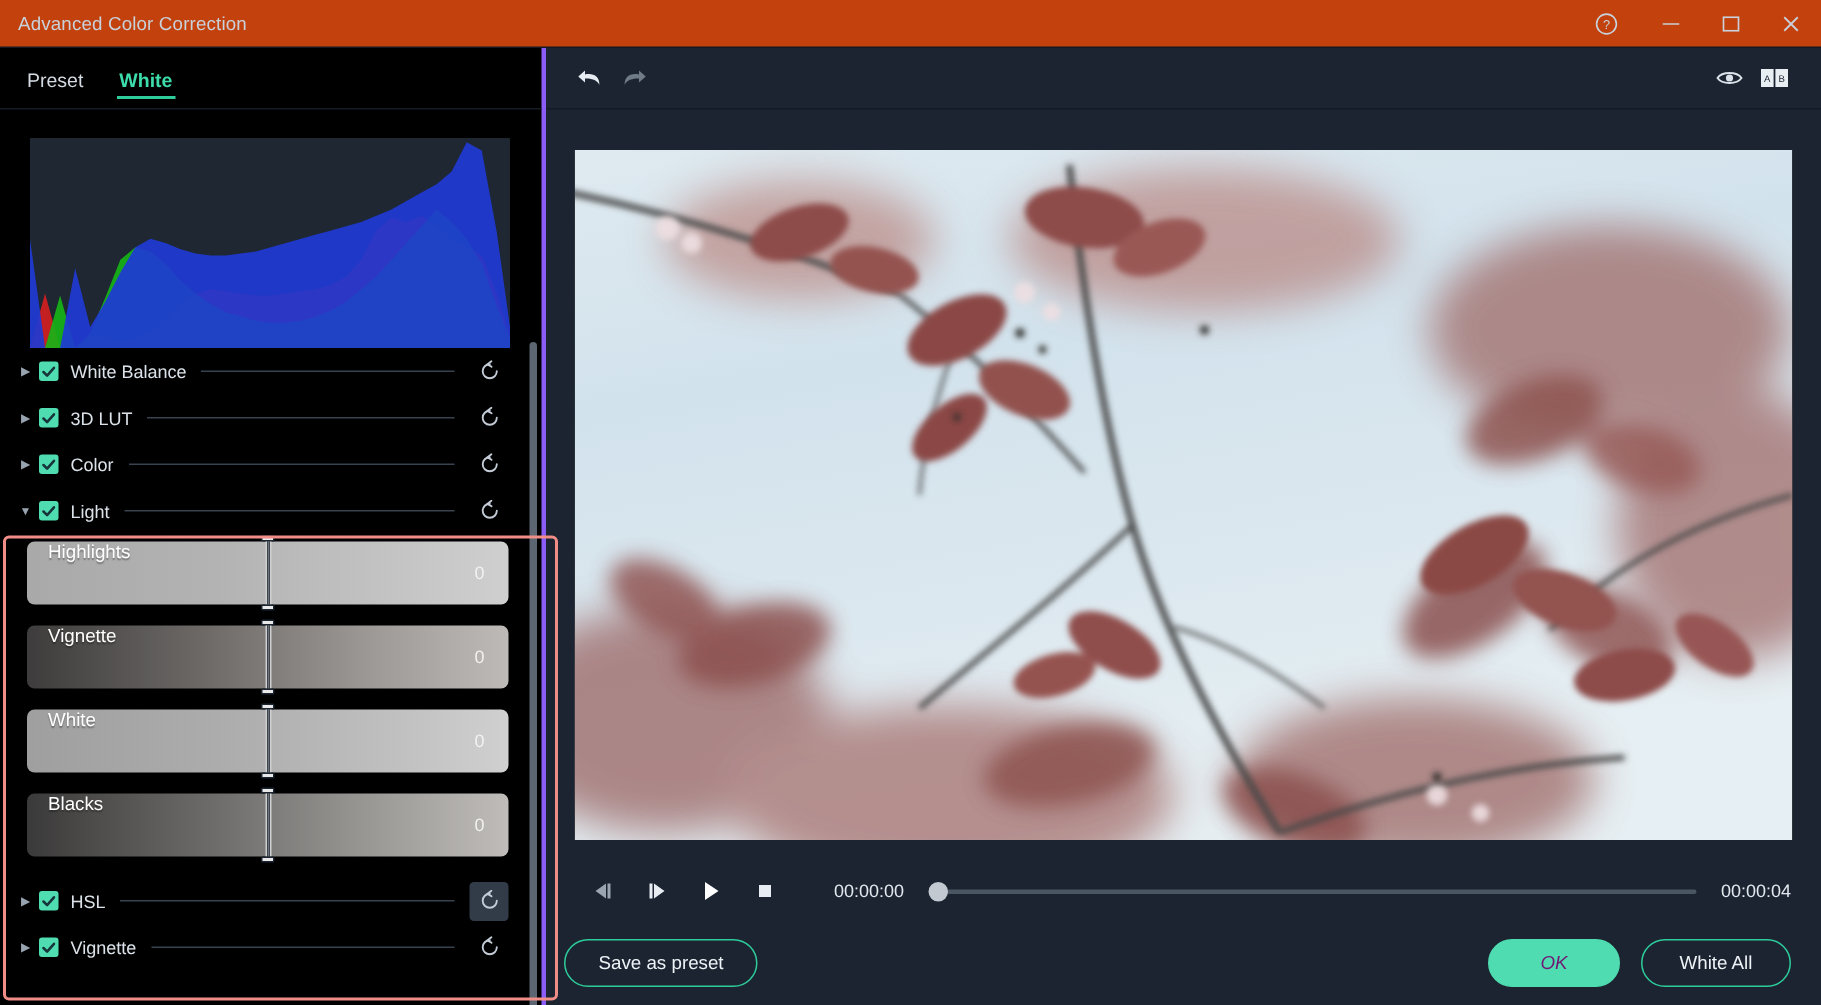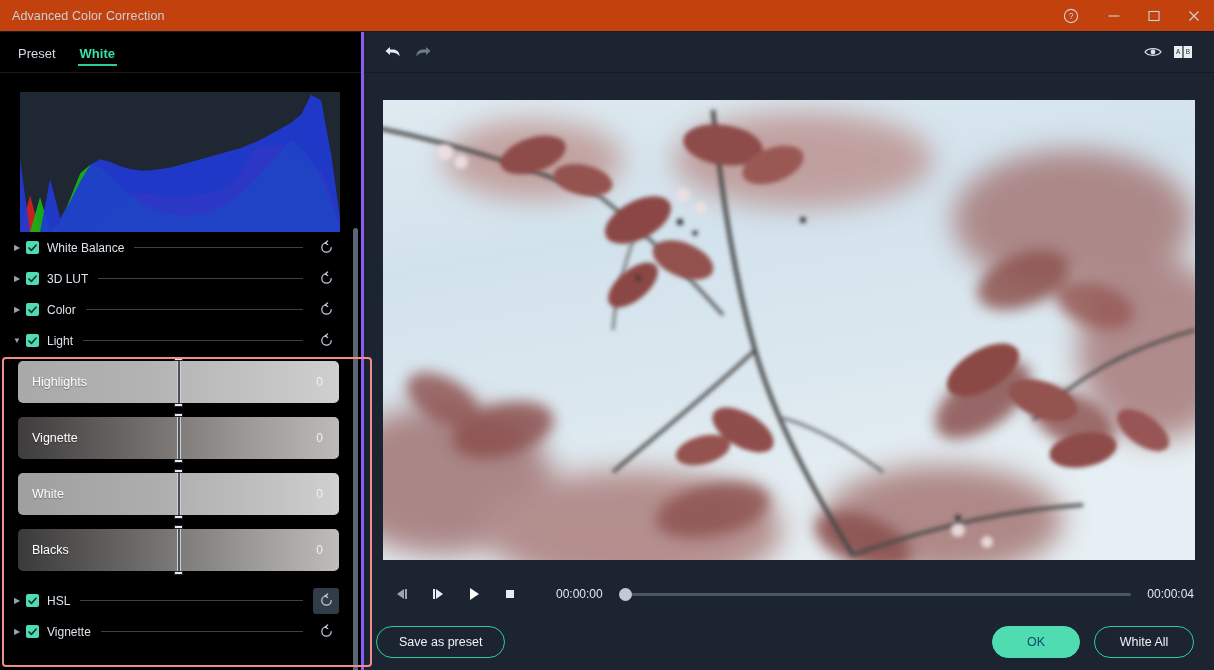--- a/index.html
+++ b/index.html
@@ -106,21 +106,21 @@
     display:flex; align-items:center; justify-content:center;
     color:#c3ccd6; border-radius:3px;
   }
   .reset.hover { background:#323c49; }
 
   
   .sliders { padding: 5px 22px 0 18px; }
   .slider {
     height: 42px; margin-bottom: 14px;
     border-radius: 5px; position: relative;
-    display:flex; align-items:center;
+    display:flex; 
     overflow: visible;
   }
   .slider .track {
     position:absolute; inset:0; border-radius:5px;
   }
   .g-high { background: linear-gradient(90deg,#a9a9a9 0%,#b3b3b3 40%,#c3c3c3 75%,#cfcfcf 100%); }
   .g-shad { background: linear-gradient(90deg,#3e3c3c 0%,#6a6765 35%,#9a9795 70%,#bdbab7 100%); }
   .g-whit { background: linear-gradient(90deg,#9f9f9f 0%,#aeaeae 45%,#c2c2c2 80%,#d0d0d0 100%); }
   .g-blac { background: linear-gradient(90deg,#3b3a3a 0%,#6d6b69 38%,#9b9996 72%,#bfbcb9 100%); }
   .slider .name {
@@ -201,21 +201,21 @@
   
   .bottombar {
     height: 56px; flex:0 0 56px; display:flex; align-items:center;
     padding: 0 20px 0 12px; gap: 0;
   }
   .btn {
     height: 32px; border-radius: 16px; display:flex; align-items:center; justify-content:center;
     font-size: 12.5px; padding: 0 22px;
   }
   .btn-outline { border:1px solid #2ecb9b; color:#eef3f7; background:transparent;text-align:right; }
-  .btn-fill { background:#4fdcb0; color:#0c4a6e; border:1px solid #4fdcb0; }
+  .btn-fill { background:#4fdcb0; color:#701a75; border:1px solid #4fdcb0;font-style:italic; }
   .bb-spacer { flex:1; }
   .btn-ok { width: 88px; padding:0; }
   .btn-reset { width: 100px; padding:0; }
   .gap12 { width: 14px; }
 </style>
 </head>
 <body>
 
 <div class="app">
 

